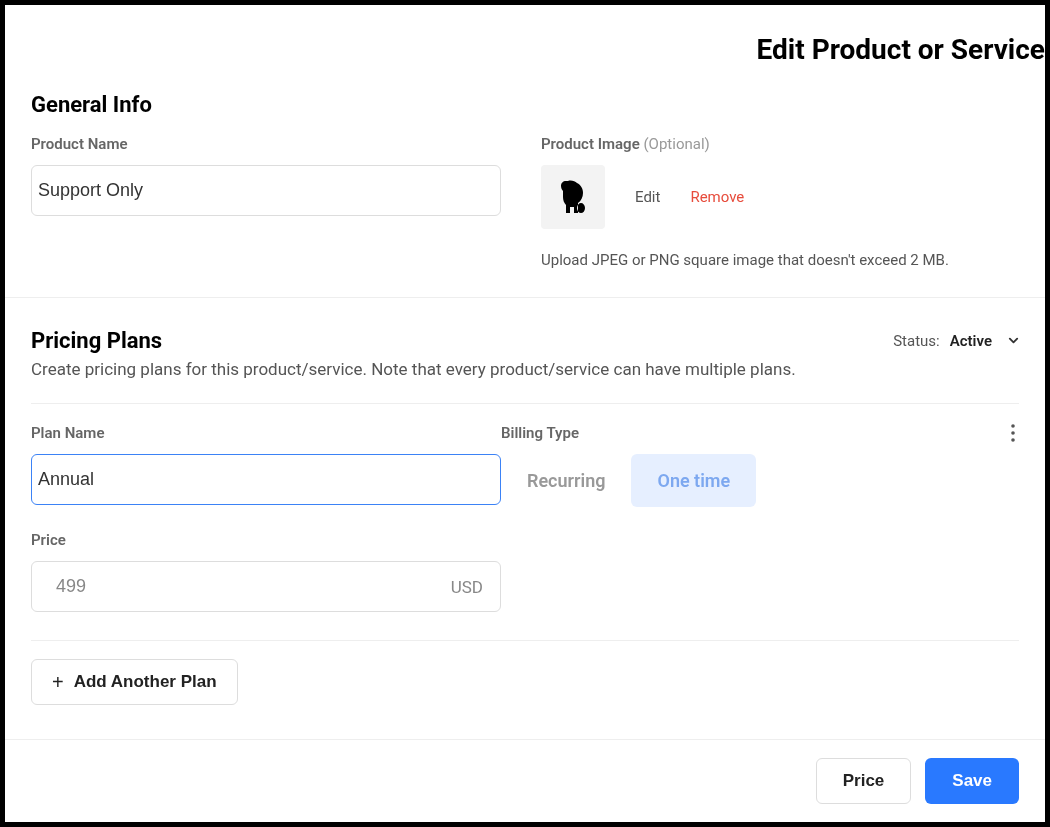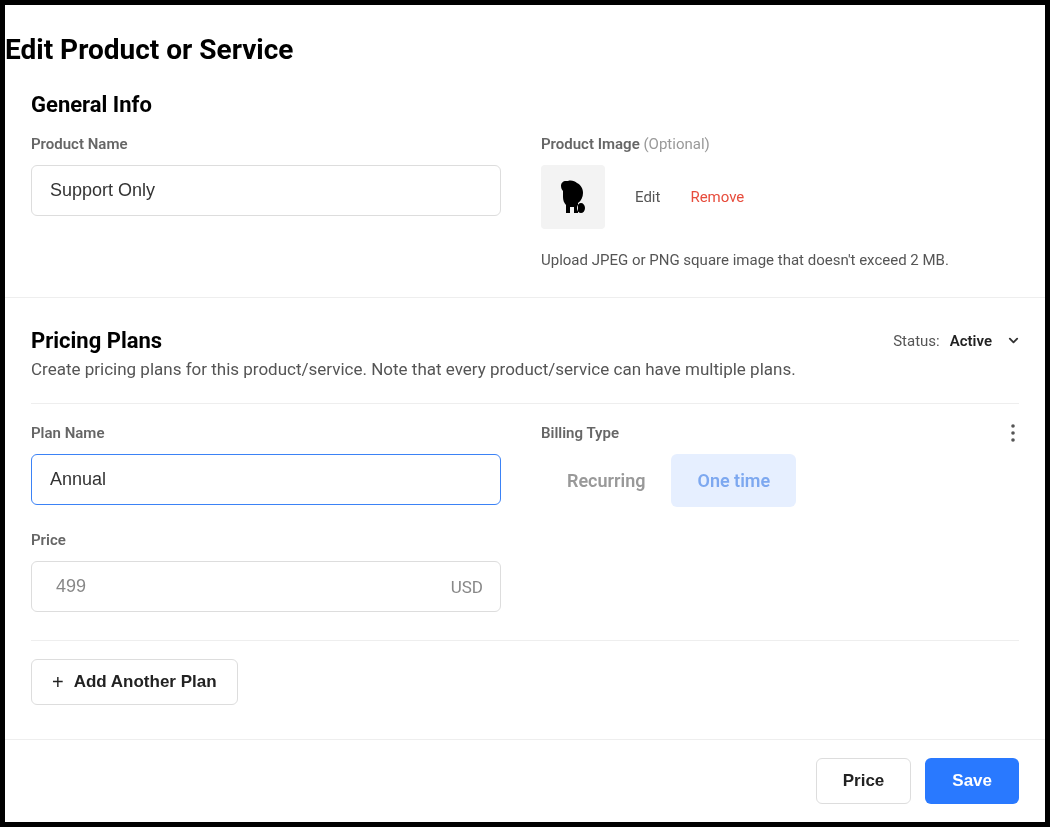--- a/index.html
+++ b/index.html
@@ -15,21 +15,21 @@
     .modal {
       width: 1050px;
       height: 827px;
       border: 5px solid #000;
       background: #fff;
       position: relative;
       display: flex;
       flex-direction: column;
     }
     .modal-header {
-      text-align: left;
+      text-align: right;
       padding: 28px 0 26px 0;
     }
     .modal-title {
       font-size: 28px;
       font-weight: 700;
       color: #000;
     }
     .section {
       padding: 0 26px;
     }
@@ -56,21 +56,21 @@
       color: #666;
       margin-bottom: 12px;
       display: block;
     }
     .optional {
       font-weight: 400;
       color: #999;
     }
     .text-input {
       width: 100%;
-      padding: 14px 18px;
+      padding: 14px 6px;
       font-size: 18px;
       color: #333;
       border: 1px solid #ddd;
       border-radius: 6px;
       background: #fff;
       outline: none;
     }
     .text-input.focused {
       border-color: #3b82f6;
     }
@@ -145,21 +145,20 @@
       color: #555;
       margin-bottom: 24px;
     }
     .plan-section {
       border-top: 1px solid #eee;
       padding-top: 20px;
       position: relative;
     }
     .plan-grid {
       display: flex;
-      gap: 40px;
     }
     .plan-left {
       flex: 0 0 470px;
     }
     .plan-right {
       flex: 1;
       position: relative;
     }
     .more-icon {
       position: absolute;

